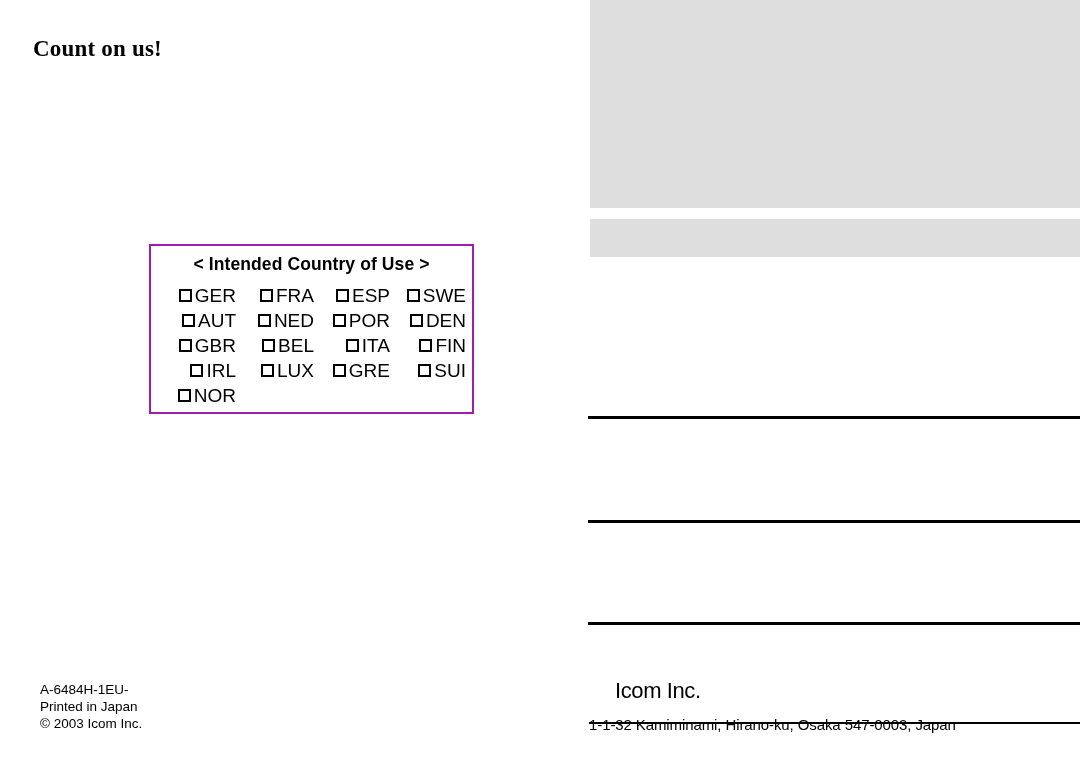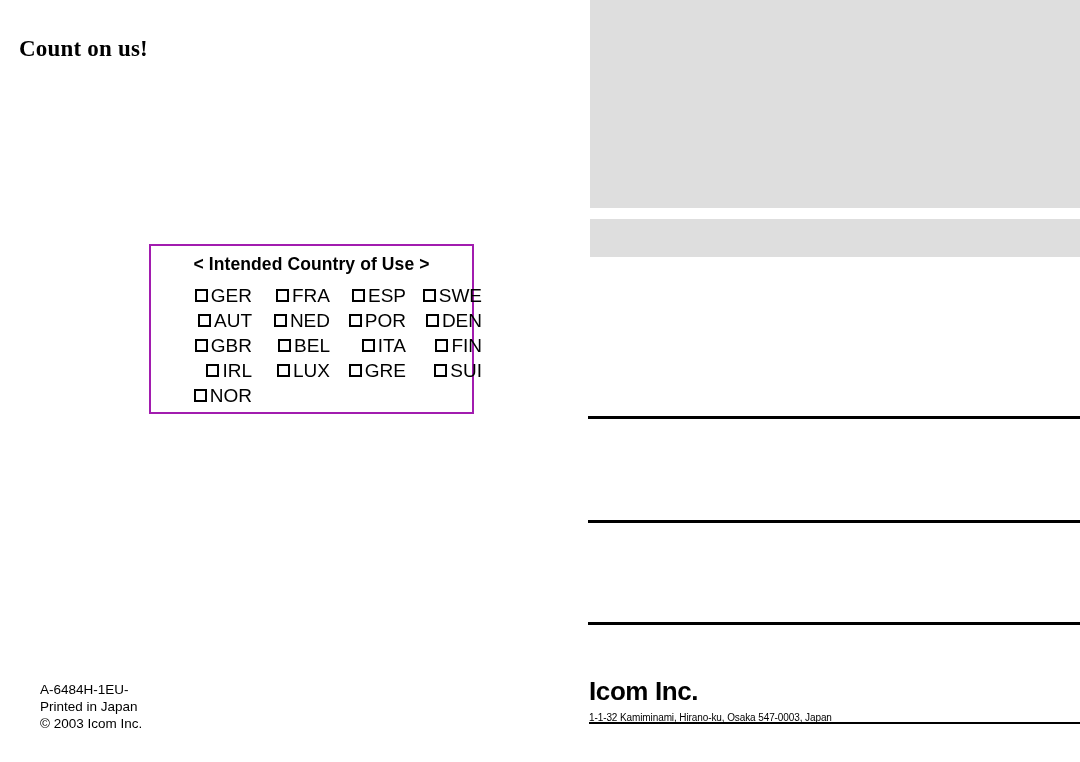--- a/index.html
+++ b/index.html
@@ -12,21 +12,21 @@
     height: 762px;
     position: relative;
     overflow: hidden;
     font-family: "Liberation Sans", sans-serif;
     color: #000000;
   }
 
   
   .tagline {
     position: absolute;
-    left: 19px;
+    left: 33px;
     top: 36px;
     font-family: "Liberation Serif", serif;
     font-weight: bold;
     font-size: 23px;
     letter-spacing: 0.2px;
     color: #000;
     white-space: nowrap;
   }
 
   
@@ -47,21 +47,20 @@
     margin-top: 8px;
     letter-spacing: 0.1px;
     white-space: nowrap;
   }
   .country-grid {
     margin-top: 8px;
     padding-left: 8px;
     display: grid;
     grid-template-columns: 80px 78px 76px 76px;
     grid-auto-rows: 25px;
-    margin-left: 16px;
   }
   .country-cell {
     display: flex;
     align-items: center;
     justify-content: flex-start;
     font-size: 19px;
     line-height: 1;
     white-space: nowrap;
   }
   .country-cell.rt { justify-content: flex-end; padding-right: 3px; }
@@ -117,32 +116,33 @@
   .rule-3 { top: 622px; }
 
   
   .icom-block {
     position: absolute;
     left: 589px;
     top: 678px;
     width: 491px;
   }
   .icom-name {
-    font-size: 26px;
-    font-weight: bold;
+    font-size: 22px;
+    font-weight: normal;
     letter-spacing: -0.4px;
     line-height: 26px;
     white-space: nowrap;
+    margin-left: 26px;
   }
   .icom-address {
-    font-size: 10px;
+    font-size: 15px;
     line-height: 19px;
     letter-spacing: -0.1px;
     white-space: nowrap;
-    margin-top: 4px;
+    margin-top: 11px;
   }
   .icom-underline {
     position: absolute;
     left: 589px;
     top: 722px;
     width: 491px;
     height: 2px;
     background: #000;
   }
 </style>

